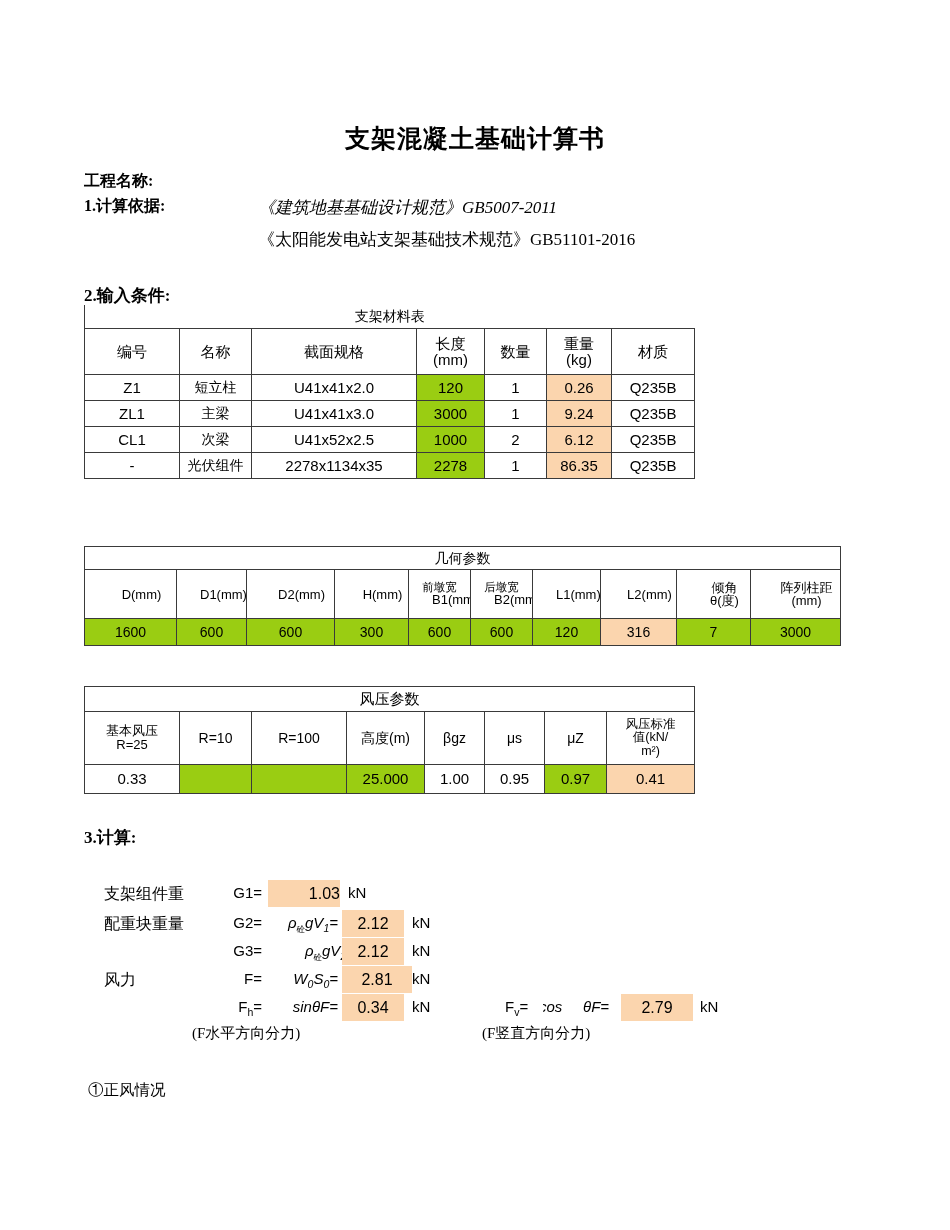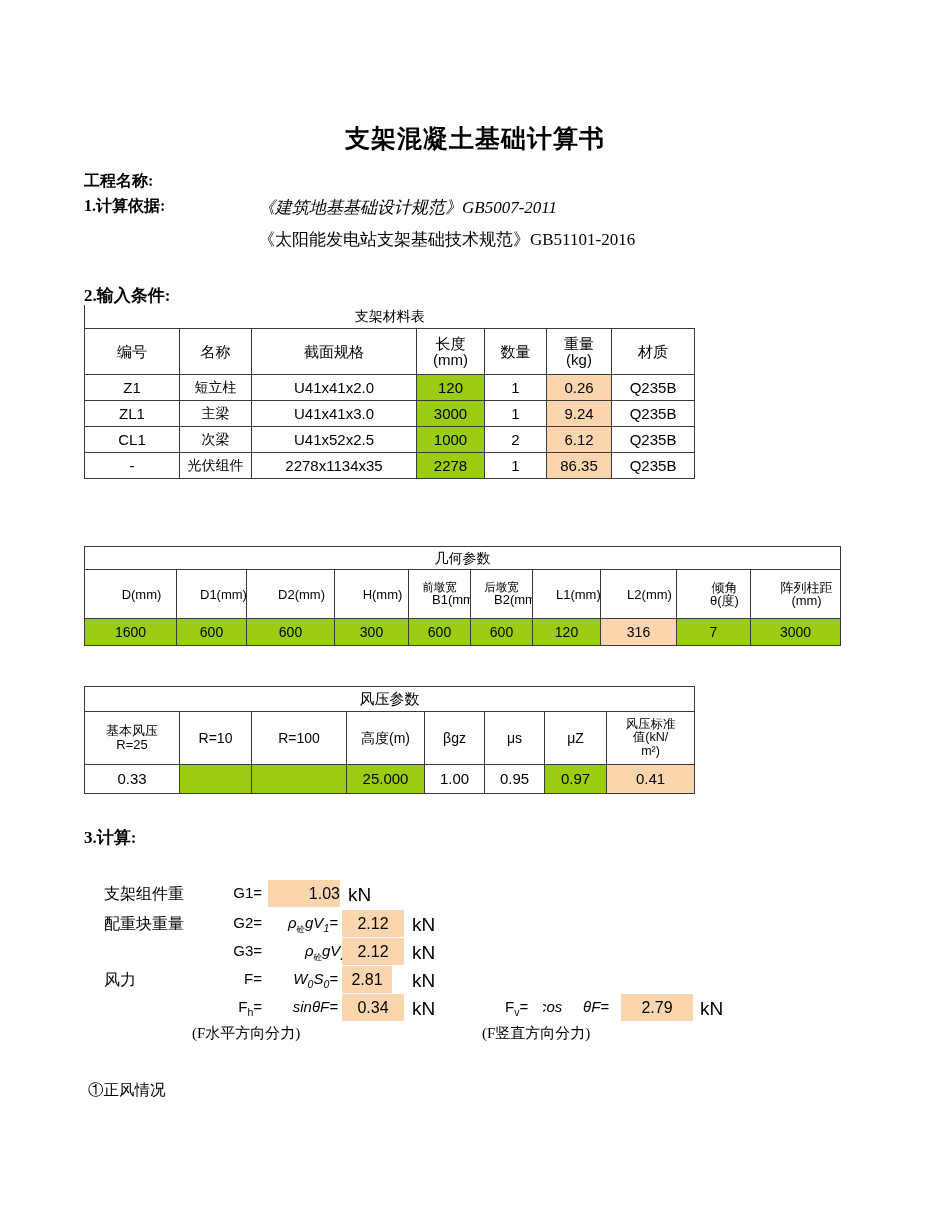--- a/index.html
+++ b/index.html
@@ -141,21 +141,21 @@
     background: #FBD5AE;
     font-family: "Liberation Sans", "DejaVu Sans", sans-serif;
     font-size: 16px;
     text-align: center;
     line-height: 27px;
     height: 27px;
   }
   .cl-unit {
     position: absolute;
     font-family: "Liberation Sans", "DejaVu Sans", sans-serif;
-    font-size: 19px;
+    font-size: 15px;
     white-space: nowrap;
   }
   .cl-note {
     position: absolute;
     font-family: "Liberation Serif", "DejaVu Serif", serif;
     font-size: 15px;
     white-space: nowrap;
   }
   .cl-case {
     position: absolute;
@@ -382,21 +382,21 @@
     <span>ρ</span><span class="csub">砼</span><span>gV</span><span class="sub">2</span><span>=</span>
   </div>
   <div class="cl-val" style="left:342px; top:938px; width:62px;">2.12</div>
   <div class="cl-unit" style="left:412px; top:942px;">kN</div>
 
   <div class="cl-label" style="left:88px; top:970px;">风力</div>
   <div class="cl-sym" style="left:210px; top:970px; width:52px;">F=</div>
   <div class="cl-formula" style="left:258px; top:970px; width:80px;">
     <span>W</span><span class="sub">0</span><span>S</span><span class="sub">0</span><span>=</span>
   </div>
-  <div class="cl-val" style="left:342px; top:966px; width:50px;">2.81</div>
+  <div class="cl-val" style="left:342px; top:966px; width:70px;">2.81</div>
   <div class="cl-unit" style="left:412px; top:970px;">kN</div>
 
   <div class="cl-sym" style="left:210px; top:998px; width:52px;">F<span class="sub">h</span>=</div>
   <div class="cl-formula" style="left:258px; top:998px; width:80px;">sinθF=</div>
   <div class="cl-val" style="left:342px; top:994px; width:62px;">0.34</div>
   <div class="cl-unit" style="left:412px; top:998px;">kN</div>
 
   <div class="cl-sym" style="left:505px; top:998px; width:auto; text-align:left;">F<span class="sub">v</span>=</div>
   <div class="cl-formula" style="left:543px; top:998px; width:auto; text-align:left;">
     <span class="clip-cos"><span>cos</span></span><span>θF=</span>

